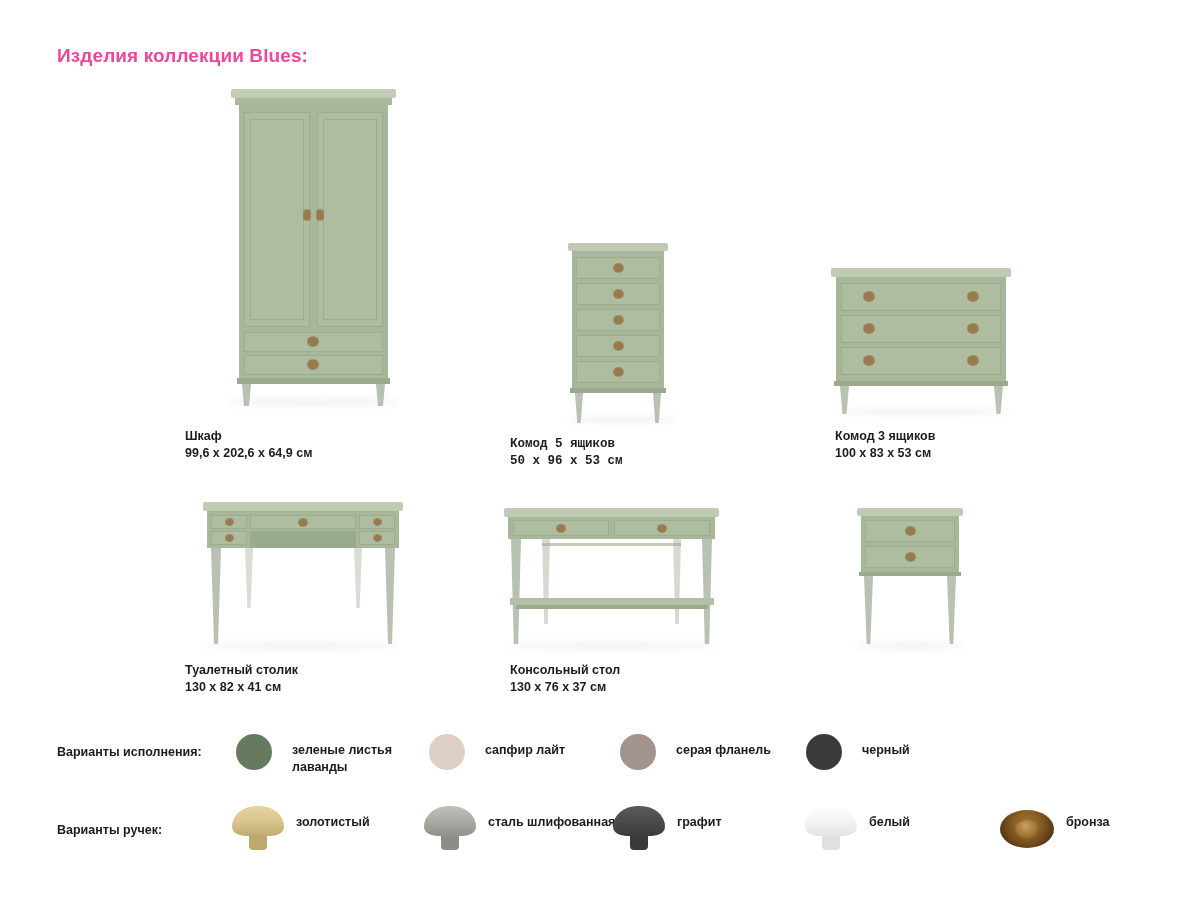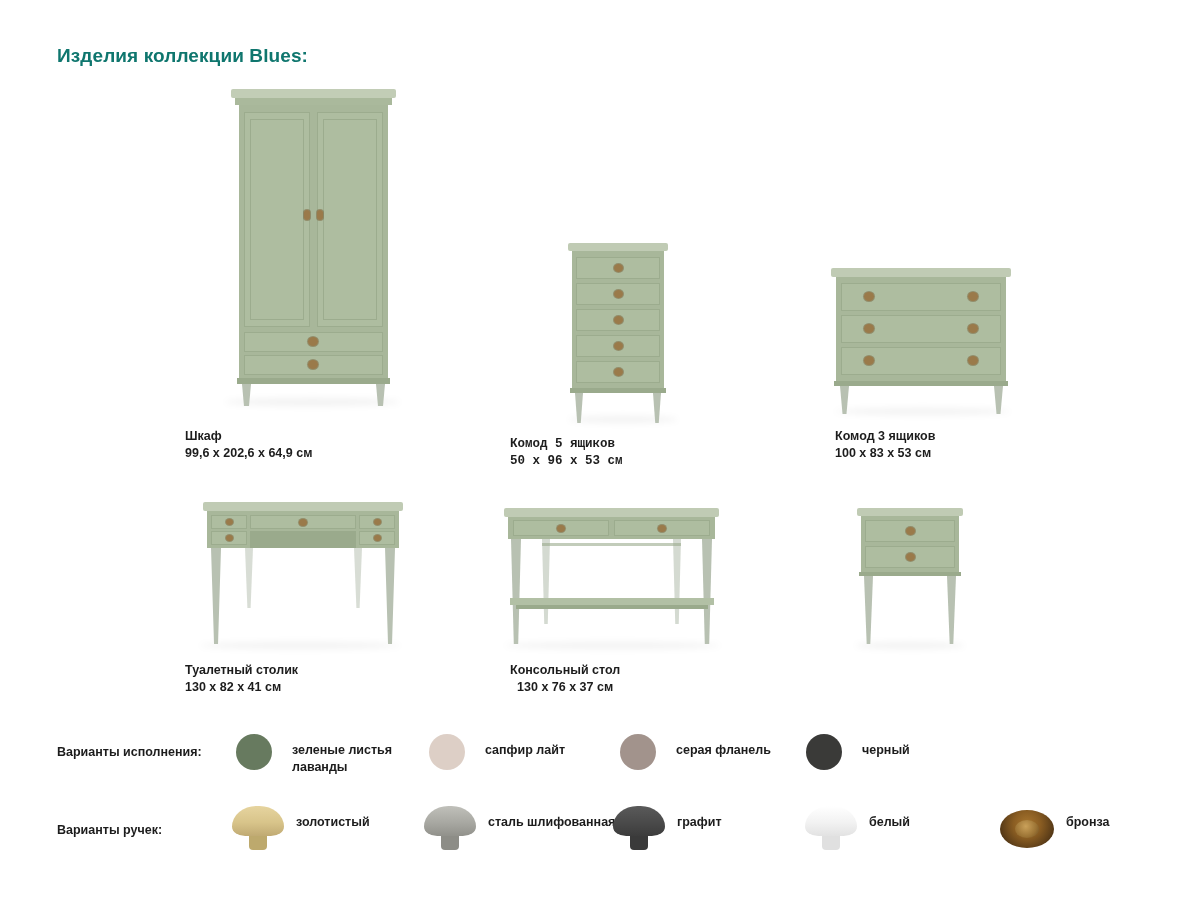--- a/index.html
+++ b/index.html
@@ -22,21 +22,21 @@
     height: 900px;
     background: #ffffff;
   }
   .title {
     position: absolute;
     left: 57px;
     top: 45px;
     font-size: 19px;
     font-weight: bold;
     letter-spacing: 0.1px;
-    color: #0f766e;
+    color: #ec4899;
   }
 
   
   .product {
     position: absolute;
     width: 330px;
   }
   .product .art {
     position: relative;
     width: 330px;
@@ -278,21 +278,21 @@
       <div class="leg" style="position:absolute; left:41px; top:109px; width:10px; height:105px; clip-path: polygon(0 0,100% 0,72% 100%,28% 100%);"></div>
       <div class="leg" style="position:absolute; left:232px; top:109px; width:10px; height:105px; clip-path: polygon(0 0,100% 0,72% 100%,28% 100%);"></div>
       <div class="leg" style="position:absolute; left:72px; top:109px; width:8px; height:85px; opacity:.6; clip-path: polygon(0 0,100% 0,72% 100%,28% 100%);"></div>
       <div class="leg" style="position:absolute; left:203px; top:109px; width:8px; height:85px; opacity:.6; clip-path: polygon(0 0,100% 0,72% 100%,28% 100%);"></div>
 
       <div style="position:absolute; left:40px; top:168px; width:204px; height:7px; background:#b2c0a5;"></div>
       <div style="position:absolute; left:46px; top:175px; width:192px; height:4px; background:#9aaa8c;"></div>
 
       <div style="position:absolute; left:72px; top:113px; width:139px; height:3px; background:#9aaa8c; opacity:.6;"></div>
     </div>
-    <div class="caption" style="top:232px;text-align:center;">
+    <div class="caption" style="top:232px;">
       <span class="name">Консольный стол</span>
       <span class="dims">130 x 76 x 37 см</span>
     </div>
   </div>
 
   <div class="product" style="left:795px; top:430px;">
     <div class="art" style="height:230px;">
       <div class="shadow" style="left:60px; top:212px; width:110px; height:7px;"></div>
 
       <div style="position:absolute; left:62px; top:78px; width:106px; height:8px; background:#c0cbb4; border-radius:2px;"></div>

